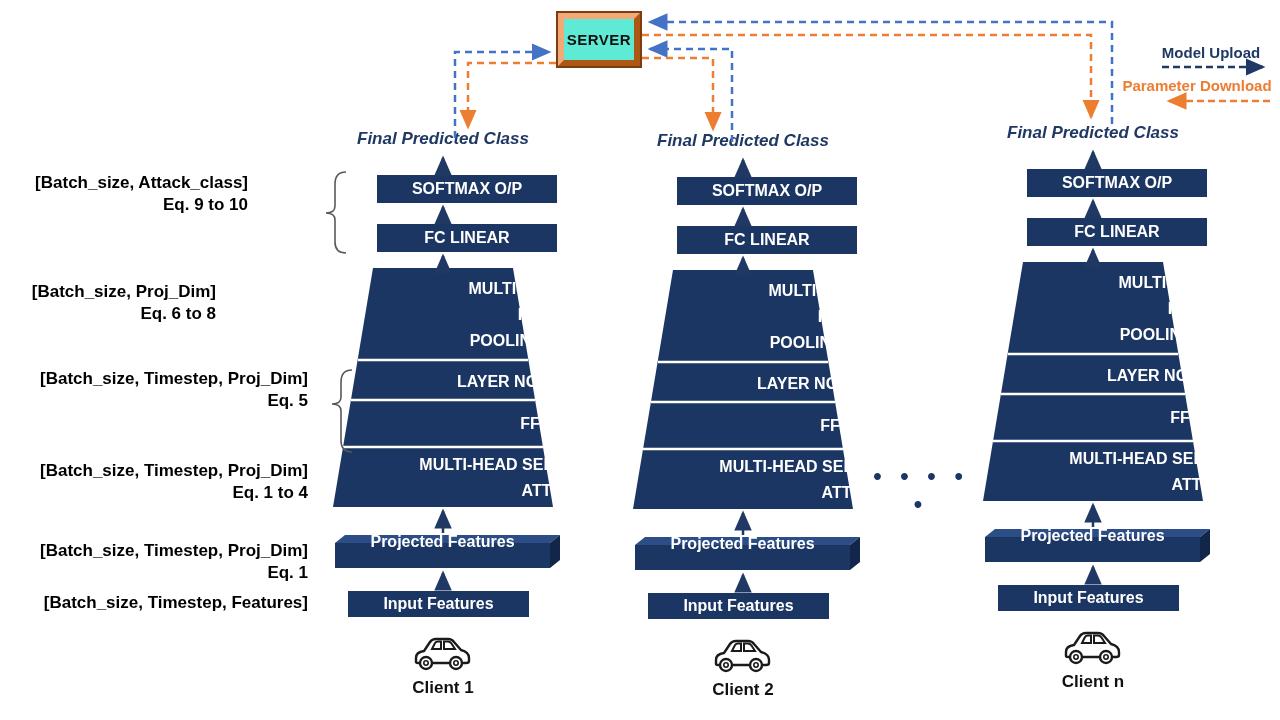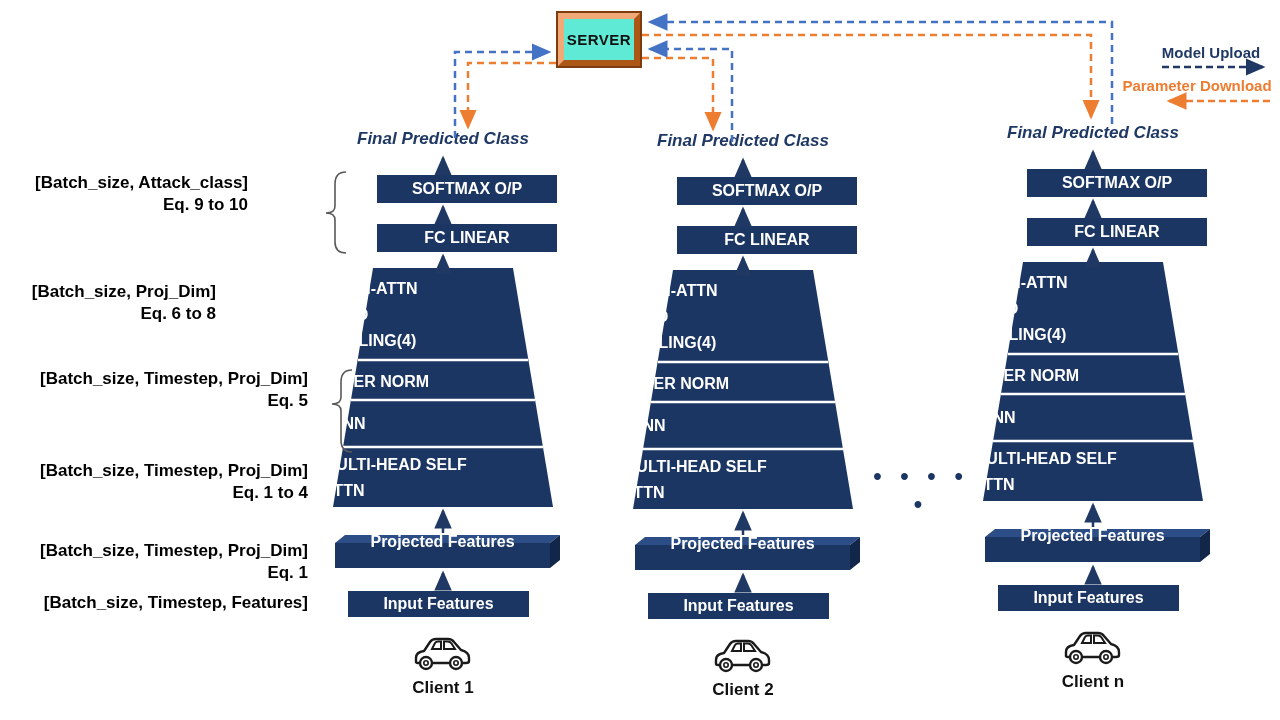--- a/index.html
+++ b/index.html
@@ -25,21 +25,21 @@
     color:#1F3864;font-weight:bold;font-size:17px;white-space:nowrap;font-style:italic;
   }
   .bx{
     position:absolute;left:35px;width:180px;height:28px;background:#1C3663;
     color:#fff;font-weight:bold;font-size:16px;display:flex;align-items:center;justify-content:center;
     white-space:nowrap;
     margin-left:19px;
   }
   .trap-svg{position:absolute;left:0;top:142px;}
   .trap-text{
-    position:absolute;left:0;width:240px;text-align:left;color:#fff;
+    position:absolute;left:0;width:240px;text-align:right;color:#fff;
     font-weight:bold;font-size:16px;line-height:26px;white-space:pre-line;
   }
   .proj-svg{position:absolute;left:0;top:407px;}
   .proj-label{
     position:absolute;left:12px;top:403px;width:215px;height:25px;
     display:flex;align-items:center;justify-content:center;
     color:#fff;font-weight:bold;font-size:16px;white-space:nowrap;
   }
   .input-box{
     position:absolute;left:25px;top:465px;width:181px;height:26px;background:#1C3663;

